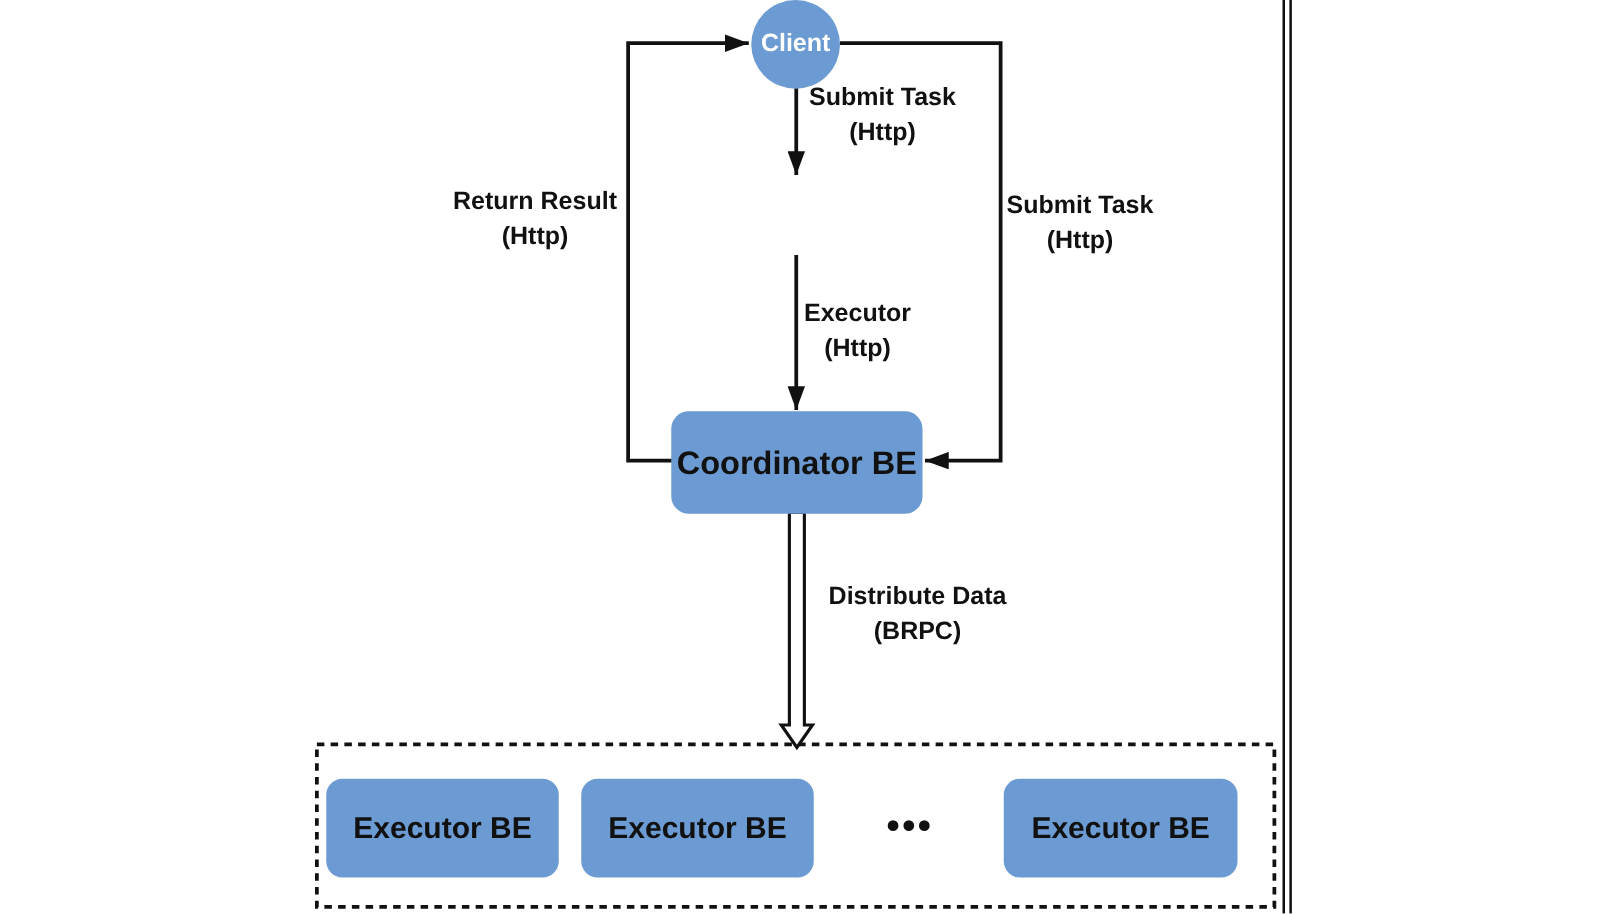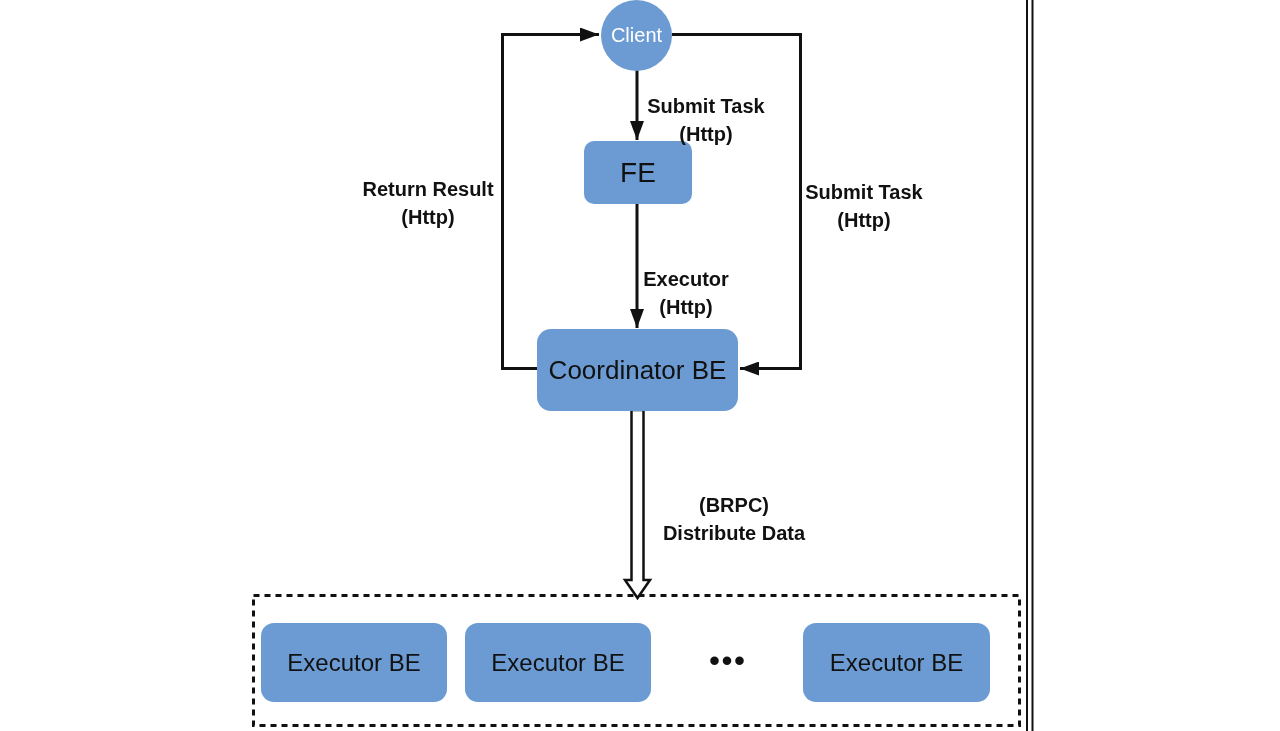--- a/index.html
+++ b/index.html
@@ -11,36 +11,36 @@
   }
   html,body{margin:0;padding:0;background:#ffffff;}
   body{font-family:"Liberation Sans", sans-serif;}
   .stage{position:relative;width:1280px;height:731px;overflow:hidden;background:#ffffff;}
   .stage svg{position:absolute;left:0;top:0;}
   .node{
     position:absolute;
     background:var(--node-fill);
     color:var(--node-text);
     display:flex;align-items:center;justify-content:center;
-    font-weight:normal;
+    font-weight:bold;
     box-sizing:border-box;
   }
   .circle{
     left:601px;top:0;width:71px;height:71px;border-radius:50%;
     color:var(--client-text);font-size:20px;
   }
   .fe{left:584px;top:141px;width:108px;height:63px;border-radius:10px;font-size:28px;}
   .coord{left:537px;top:329px;width:201px;height:82px;border-radius:14px;font-size:26px;}
   .exec{top:623px;width:186px;height:79px;border-radius:13px;font-size:24px;}
   .exec1{left:261px;}
   .exec2{left:465px;}
   .exec3{left:803px;width:187px;}
   .edge-label{
     position:absolute;width:160px;text-align:center;
-    color:var(--label-text);font-size:20px;font-weight:bold;line-height:28px;margin-top:28px;
+    color:var(--label-text);font-size:20px;font-weight:bold;line-height:28px;
   }
   .lbl-submit-top{left:626px;top:64px;}
   .lbl-return{left:348px;top:147px;}
   .lbl-submit-right{left:784px;top:150px;}
   .lbl-redirect{left:606px;top:237px;}
   .lbl-distribute{left:654px;top:463px;}
   .ellipsis{
     position:absolute;left:688px;top:636px;width:80px;height:50px;
     display:flex;align-items:center;justify-content:center;
     color:var(--label-text);font-size:30px;font-weight:bold;letter-spacing:2px;
@@ -71,23 +71,20 @@
     <path d="M631.5,410 L631.5,580 L625,580 L637.5,598 L650,580 L643.5,580 L643.5,410 Z" fill="#ffffff" style="stroke:var(--line);" stroke-width="2.5"></path>
 
     <line x1="1027" y1="0" x2="1027" y2="731" style="stroke:var(--line);" stroke-width="2"></line>
     <line x1="1032.5" y1="0" x2="1032.5" y2="731" style="stroke:var(--line);" stroke-width="2"></line>
   </svg>
 
   <div class="node circle">
     <span>Client</span>
   </div>
 
-  <div class="node fe">
-    <span>FE</span>
-  </div>
 
   <div class="node coord">
     <span>Coordinator BE</span>
   </div>
 
   <div class="node exec exec1">
     <span>Executor BE</span>
   </div>
 
   <div class="node exec exec2">
@@ -114,17 +111,17 @@
     <div>Submit Task</div>
     <div>(Http)</div>
   </div>
 
   <div class="edge-label lbl-redirect">
     <div>Executor</div>
     <div>(Http)</div>
   </div>
 
   <div class="edge-label lbl-distribute">
+    <div>Distribute Data</div>
     <div>(BRPC)</div>
-    <div>Distribute Data</div>
   </div>
 
 </div>
 
 </body></html>

